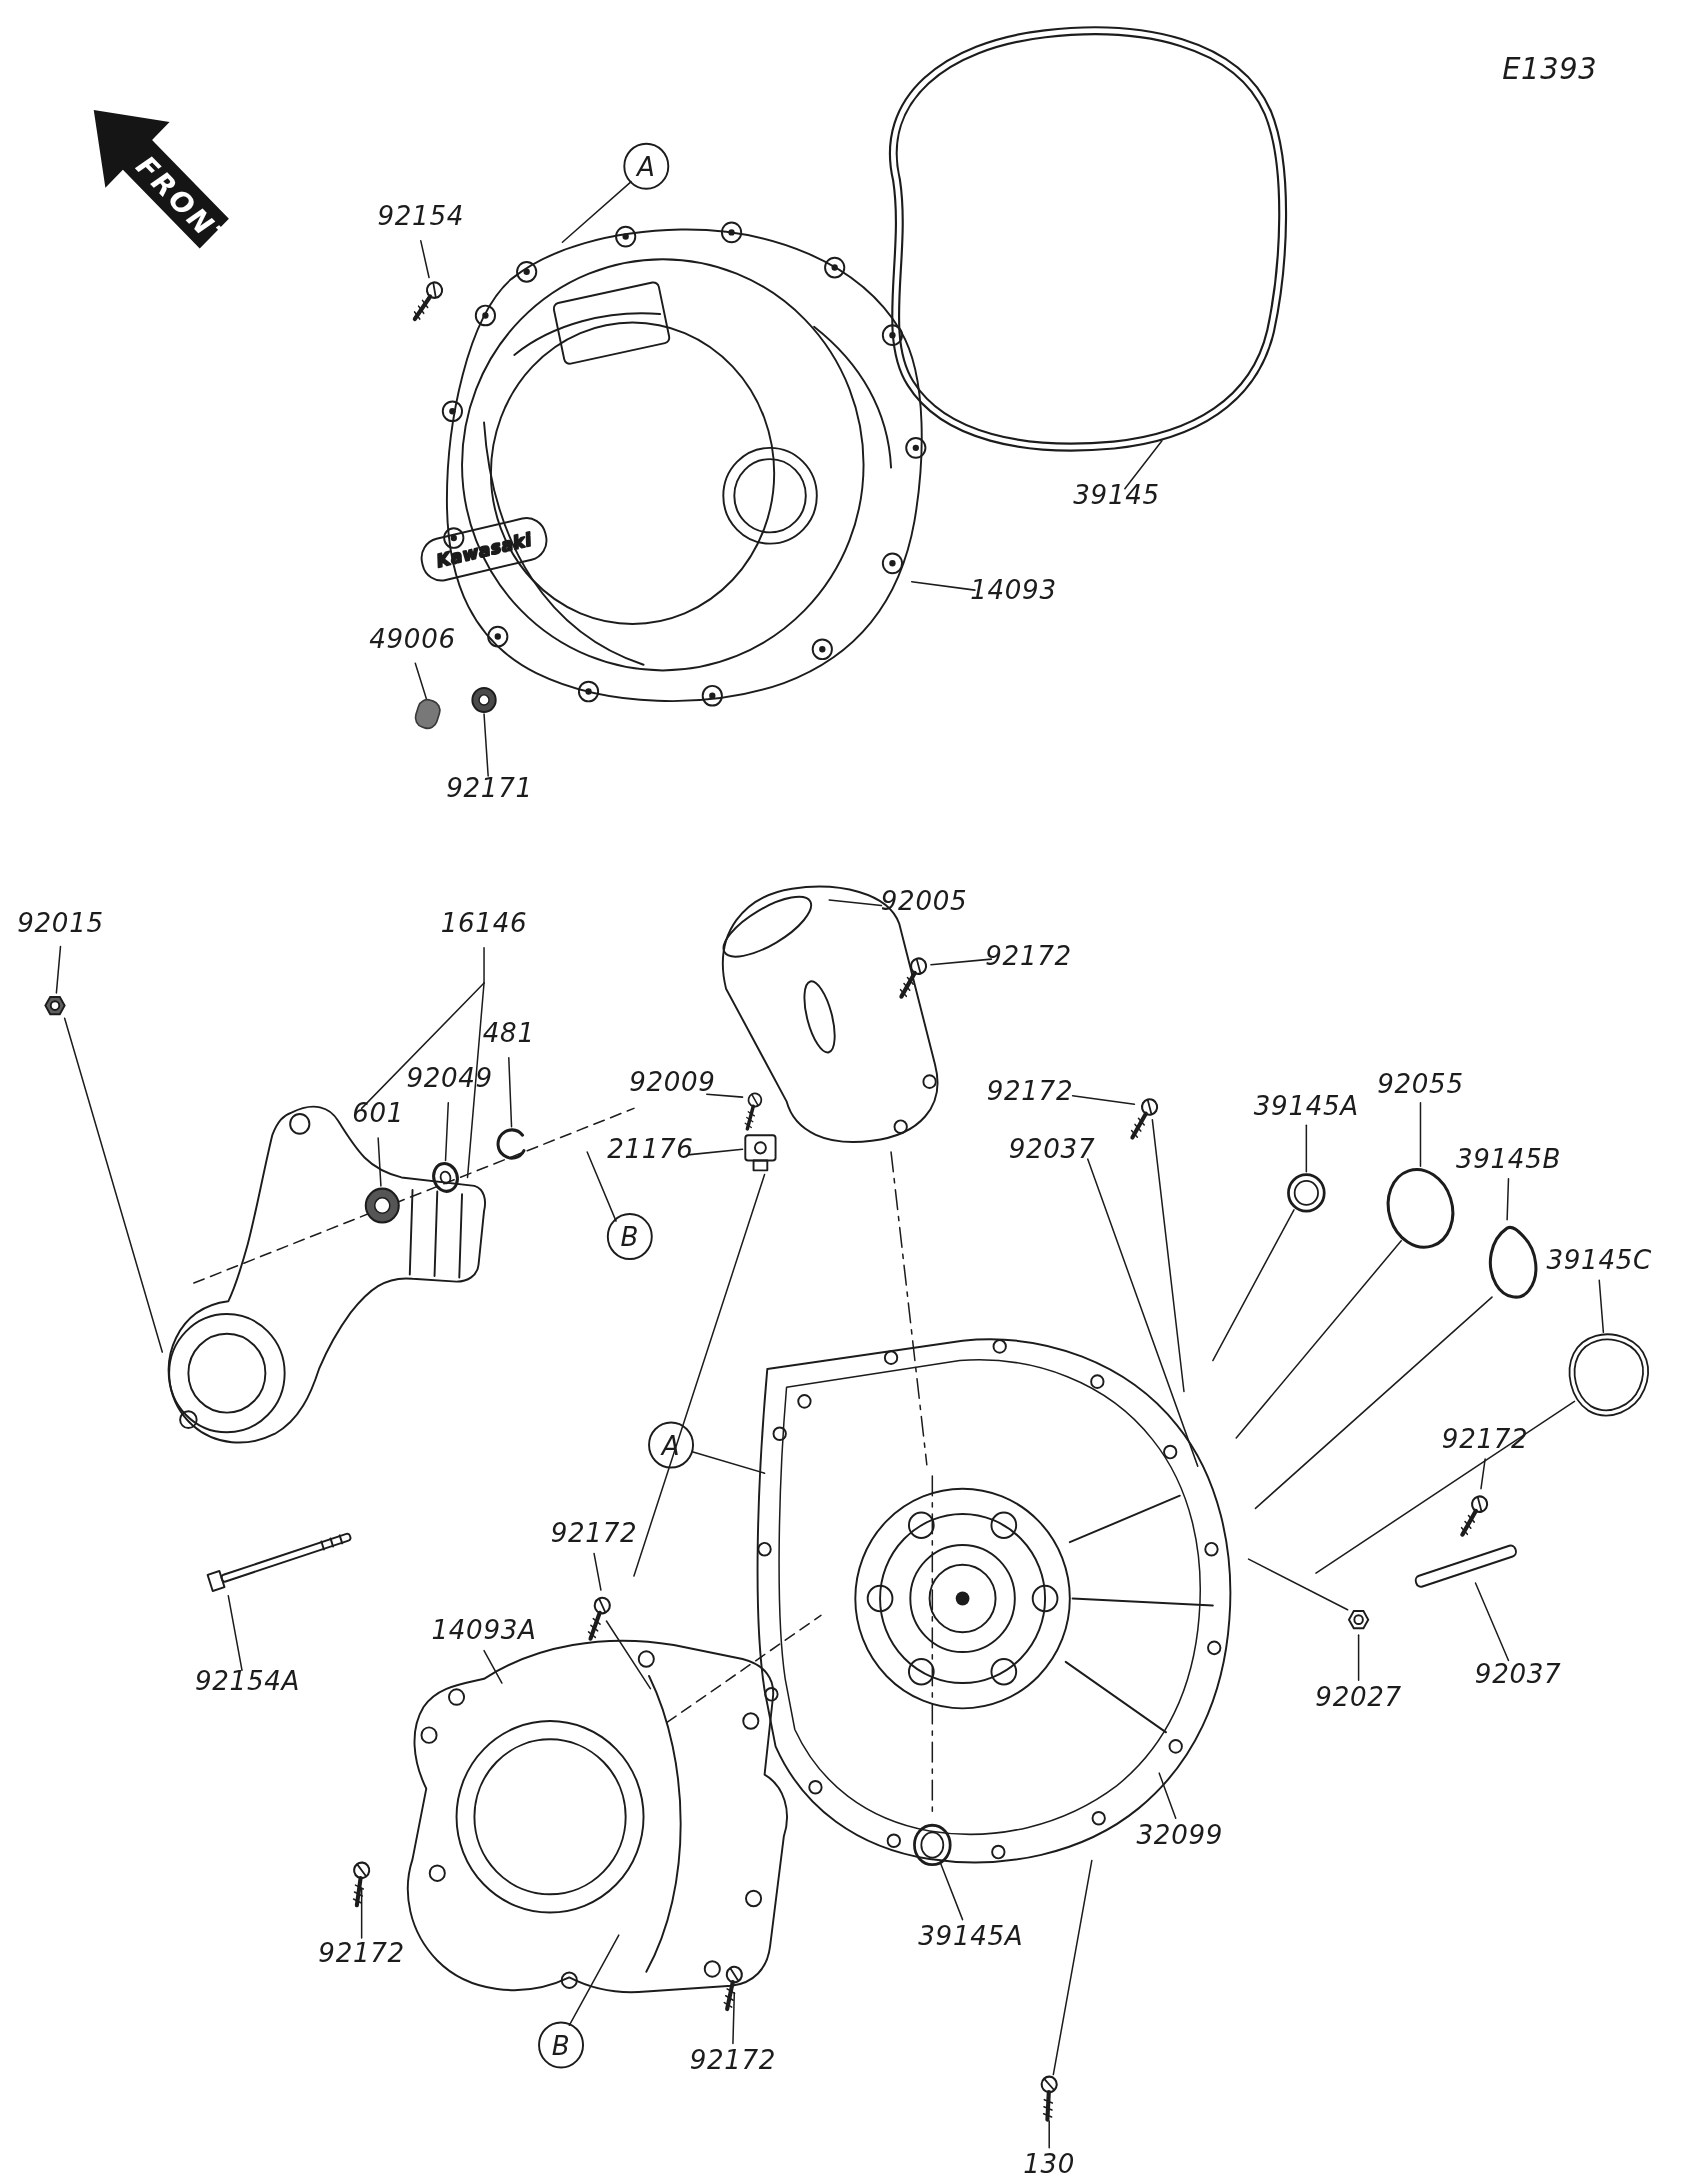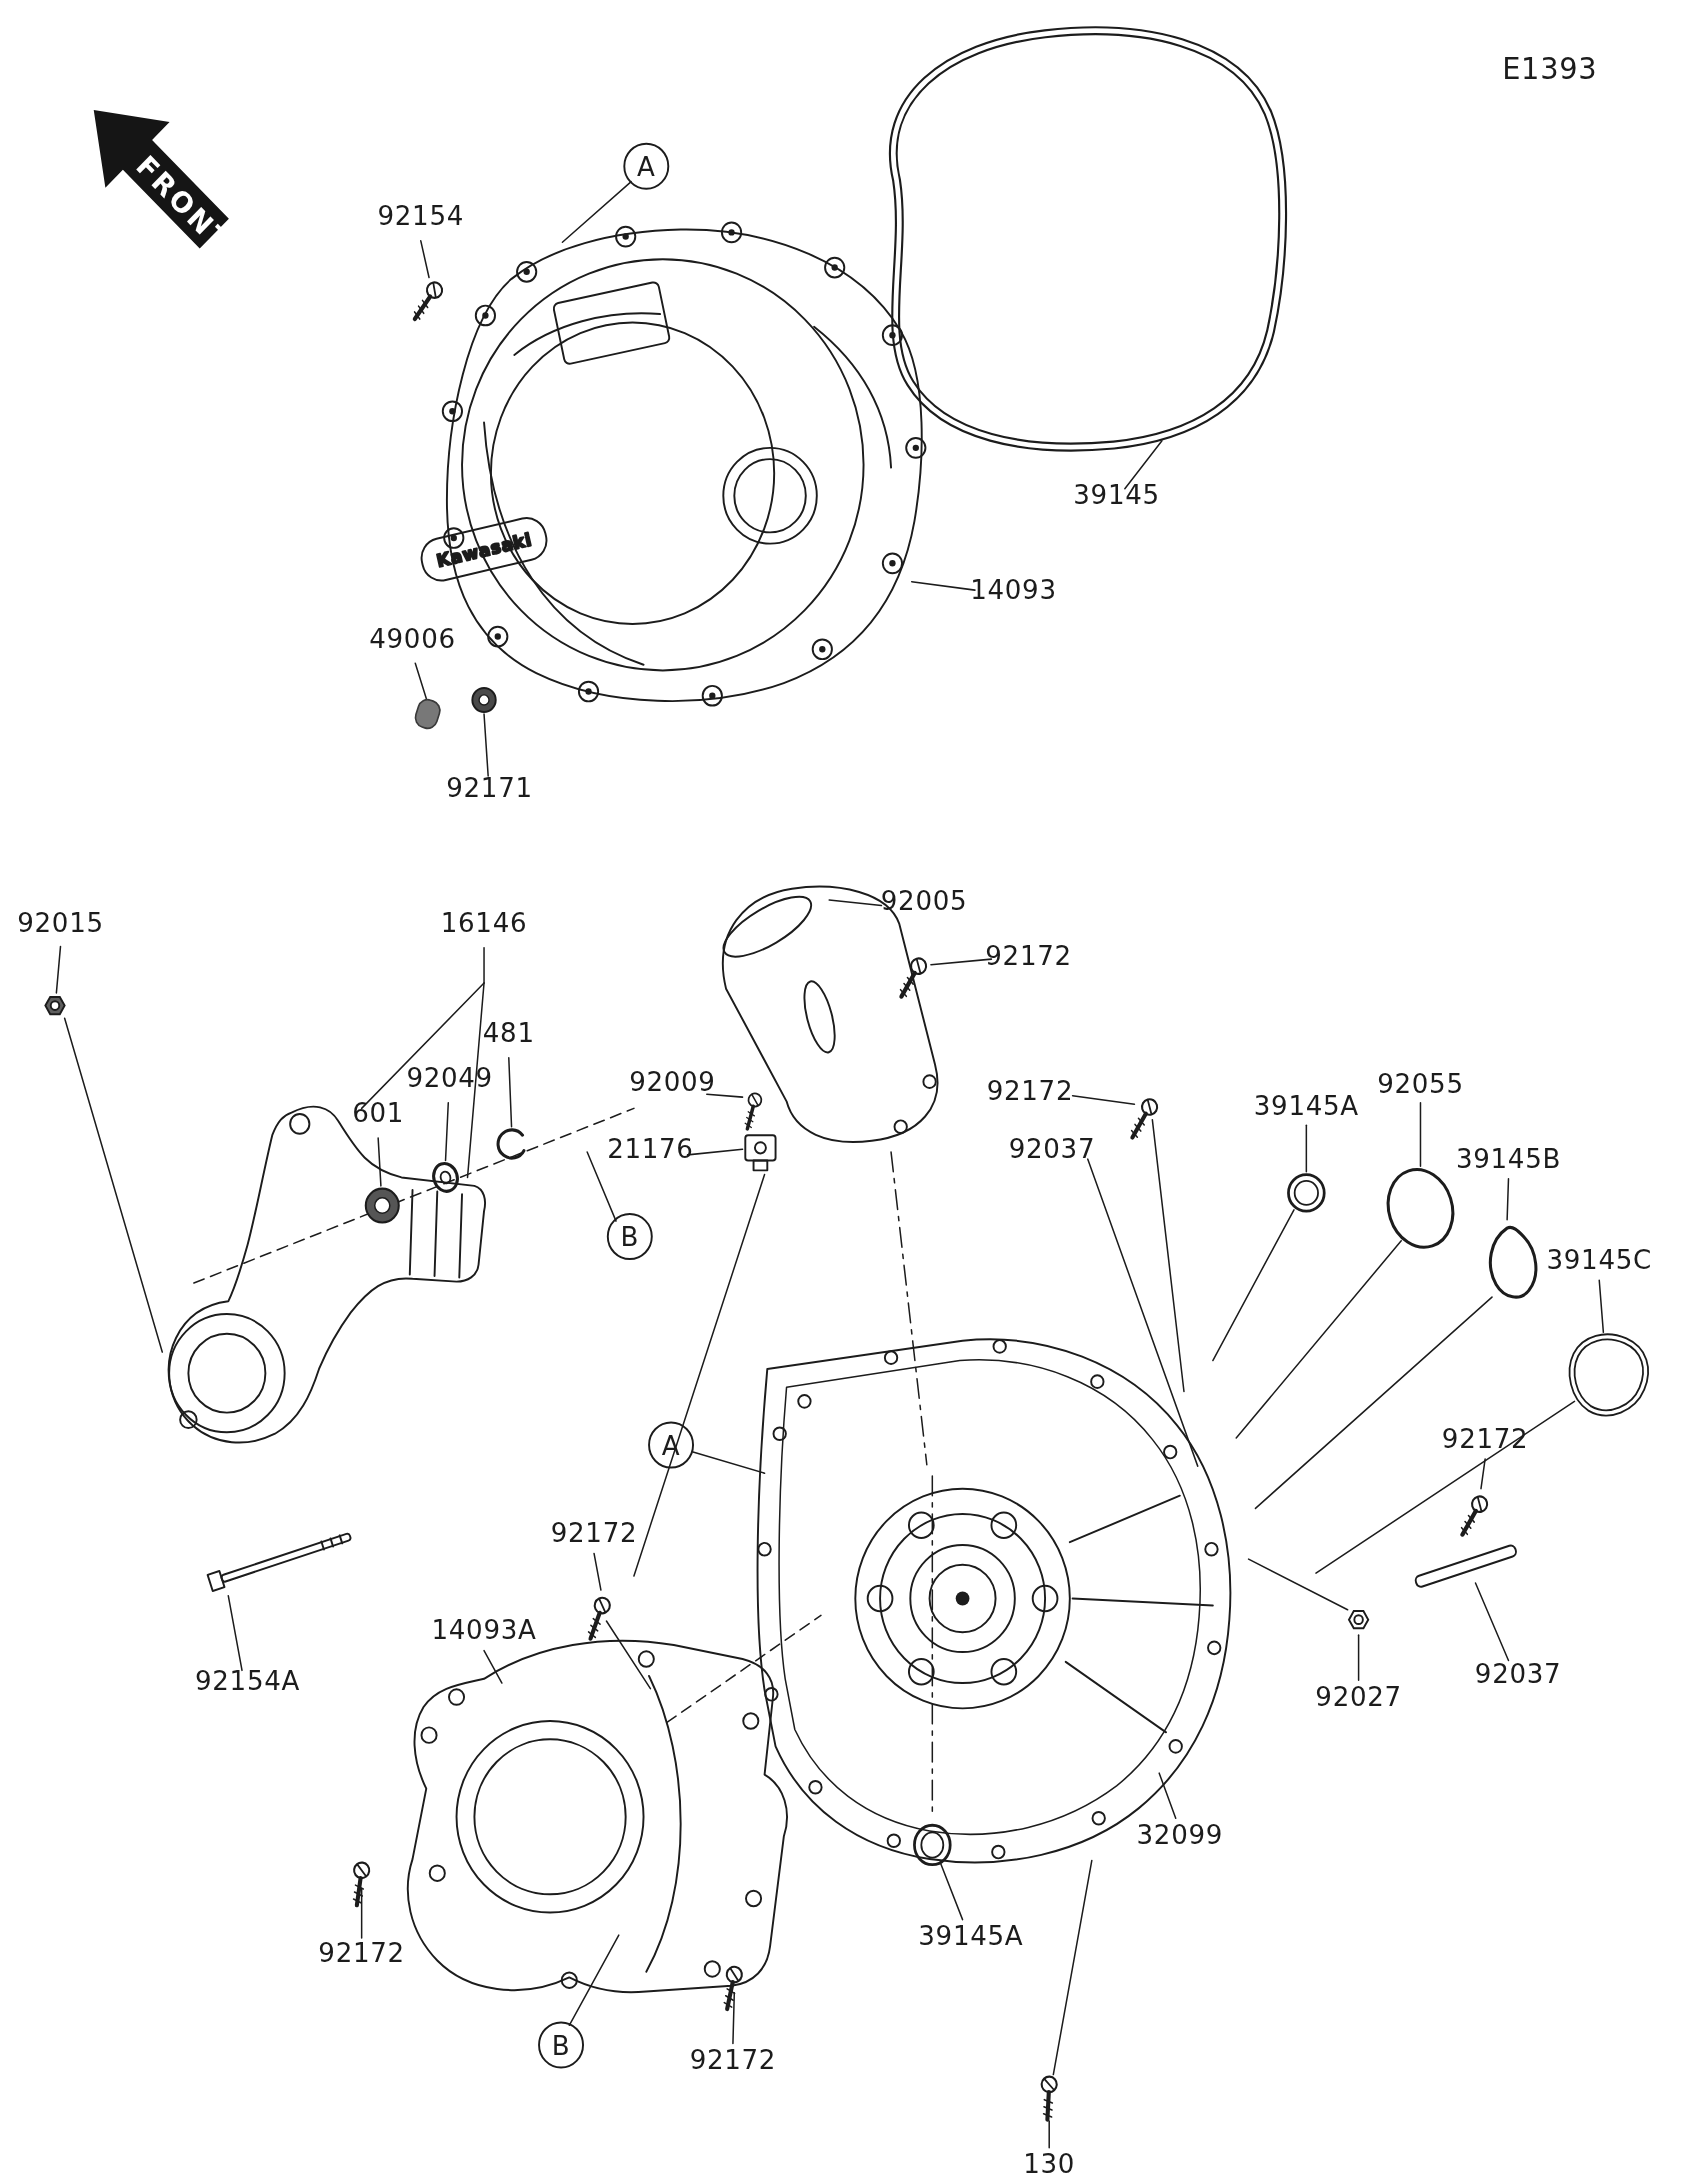--- a/index.html
+++ b/index.html
@@ -1,16 +1,16 @@
 <!DOCTYPE html>
 <html style="font-size:8.5px"><head>
 <meta charset="utf-8">
 <style>
   html,body{margin:0;padding:0;background:#ffffff;}
-  .stage{position:relative;width:1690px;height:2183px;background:#ffffff;overflow:hidden;}
+  .stage{position:relative;width:1690px;height:2183px;background:#ffffff;overflow:hidden;font-style:italic;}
   svg{position:absolute;inset:0;width:100%;height:100%;}
   .ink{stroke:#1c1c1c;fill:none;stroke-width:1.4;stroke-linecap:round;stroke-linejoin:round;}
   .thin{stroke-width:1.1;}
   .w2{stroke-width:2.2;}
   .dash{stroke-dasharray:8 5;}
   .dashdot{stroke-dasharray:14 5 3 5;}
   text.lbl{font-family:"DejaVu Sans",sans-serif;font-size:19px;fill:#1c1c1c;text-anchor:middle;letter-spacing:0.5px;}
   text.code{font-size:21px;}
   text.front-text{font-family:"DejaVu Sans",sans-serif;font-weight:bold;font-size:20px;fill:#ffffff;letter-spacing:2px;}
   text.brand{font-family:"DejaVu Sans",sans-serif;font-weight:bold;font-size:12.5px;fill:#1c1c1c;text-anchor:middle;letter-spacing:0.5px;}

